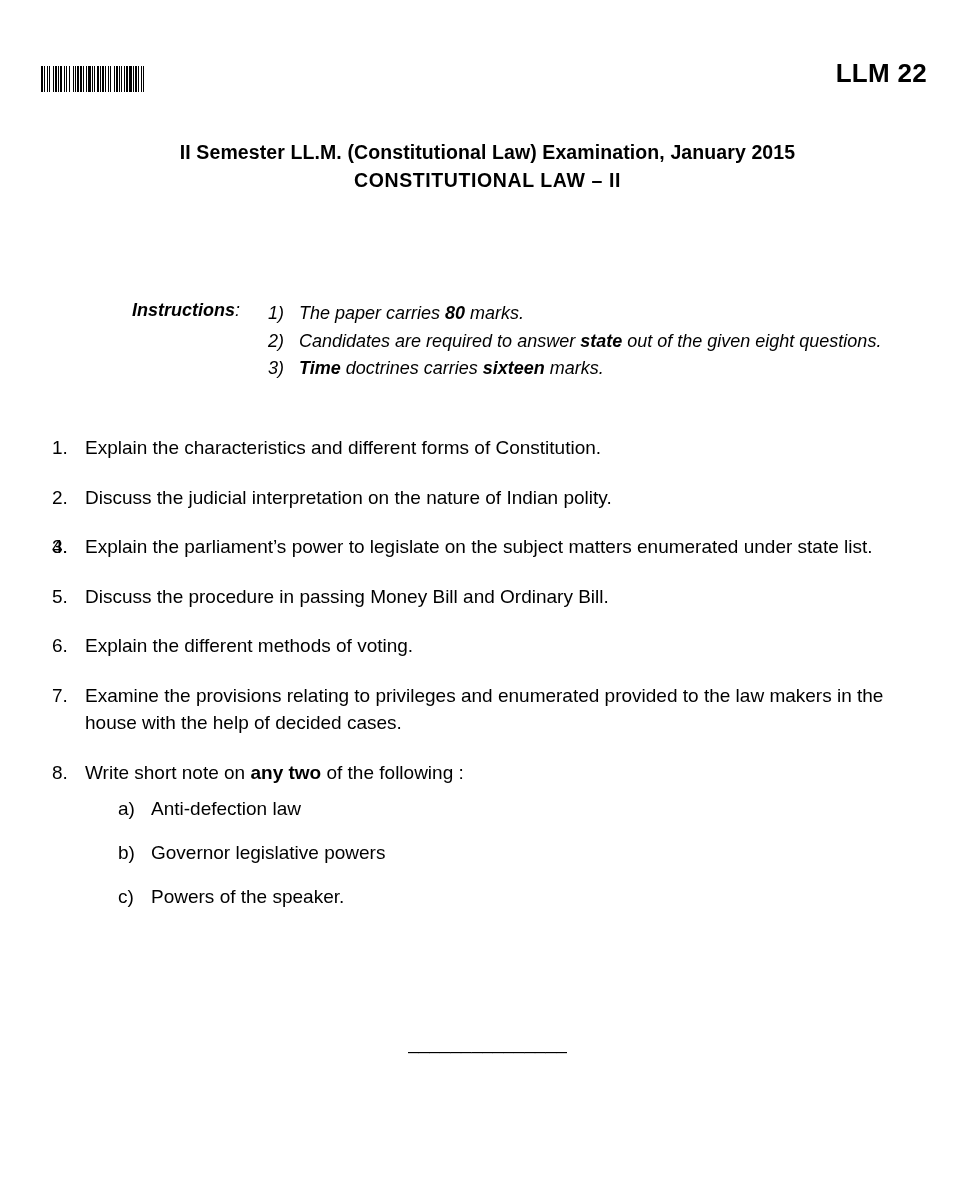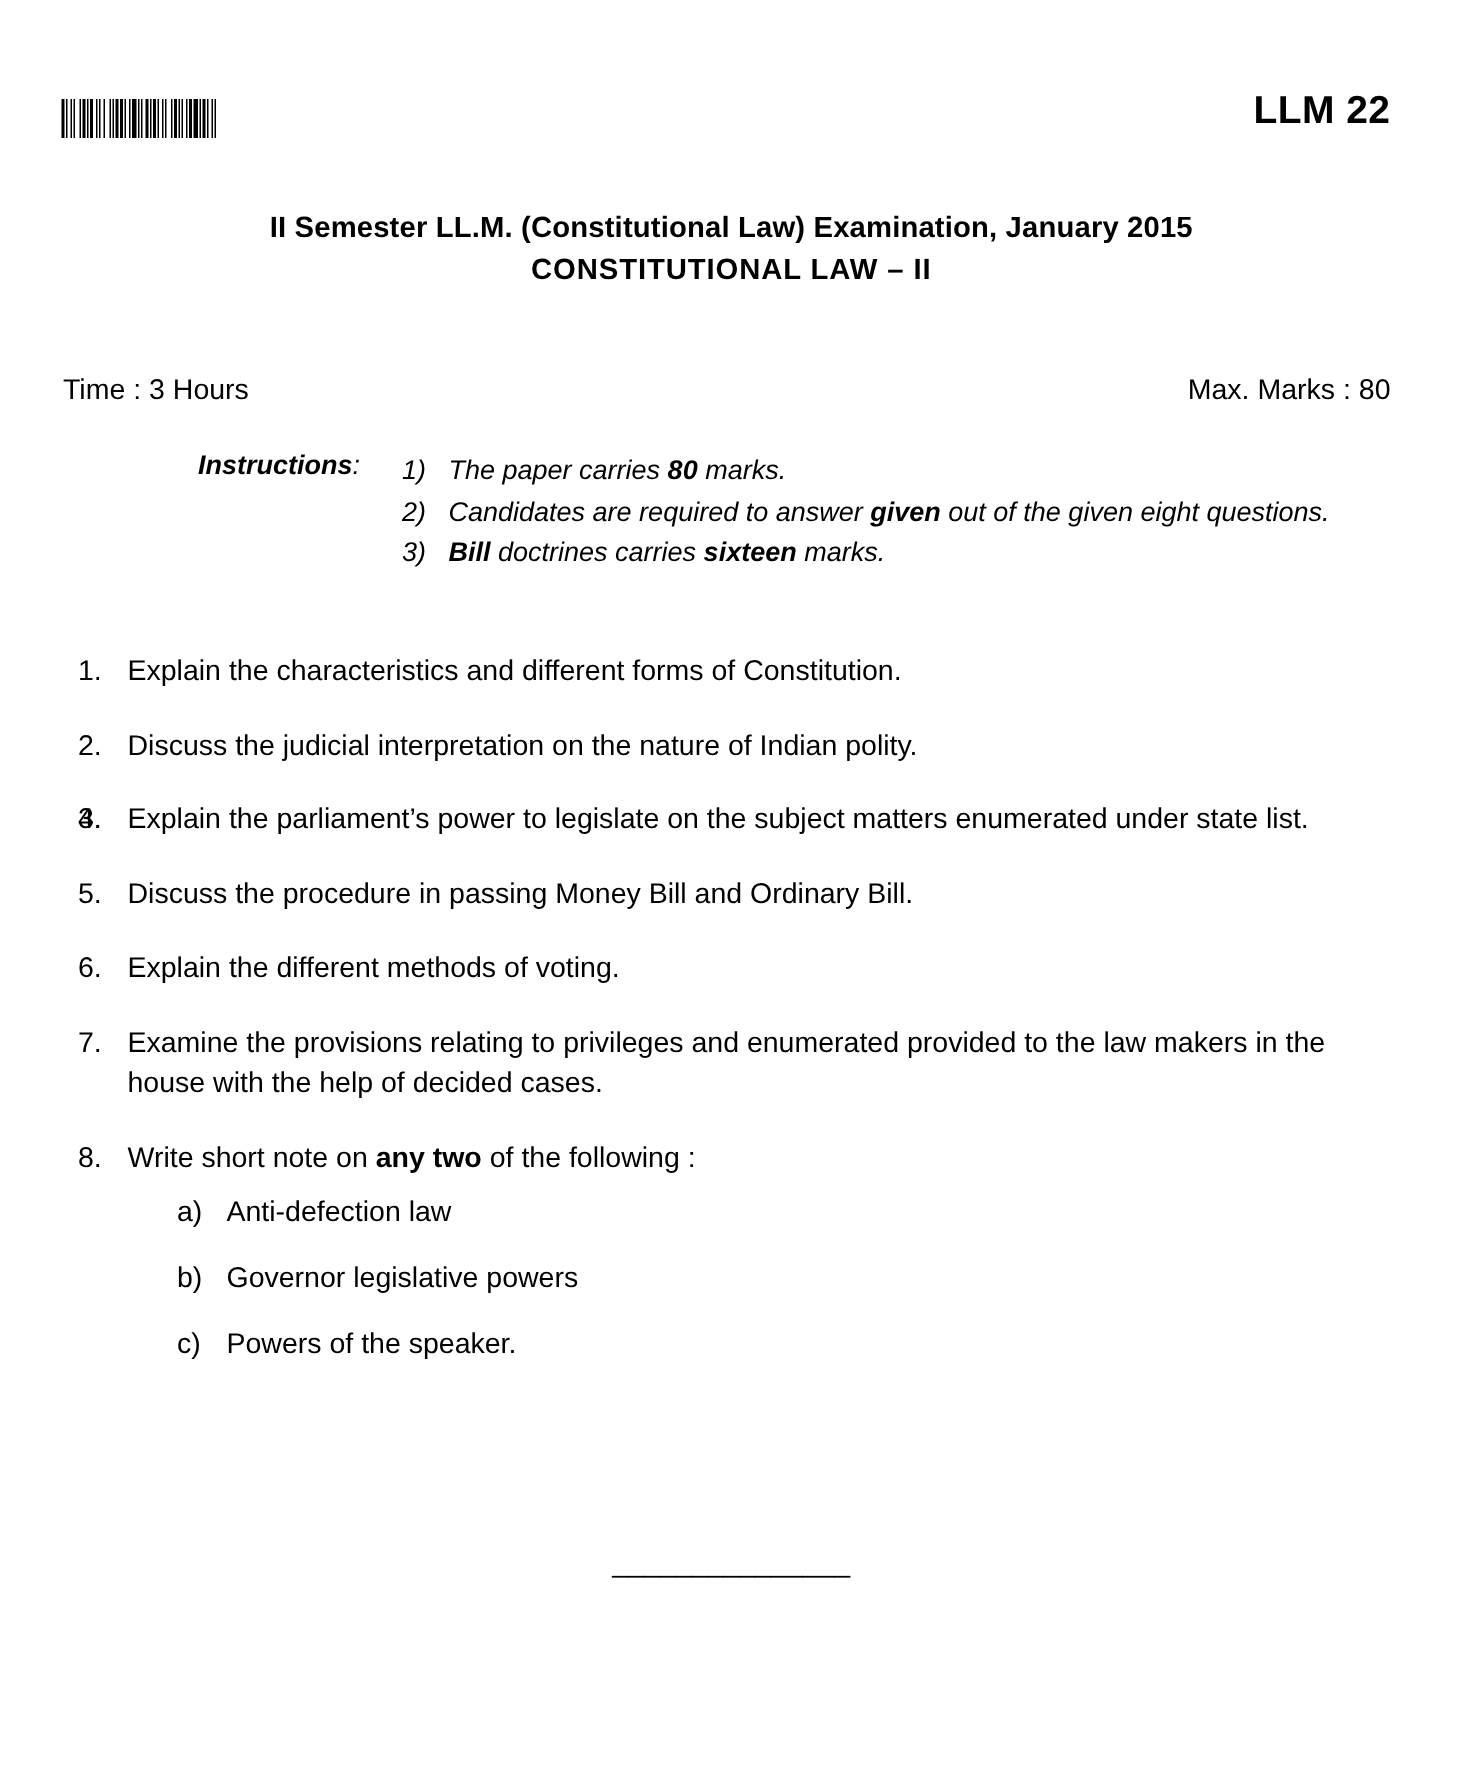--- a/index.html
+++ b/index.html
@@ -279,41 +279,37 @@
         <span style="width:1px;background:transparent;"></span>
       </div>
     <div class="exam-code">LLM 22</div>
   </div>
 
   <div class="title-block">
     <div class="title-line1">II Semester LL.M. (Constitutional Law) Examination, January 2015</div>
     <div class="title-line2">CONSTITUTIONAL LAW – II</div>
   </div>
 
-  <div class="meta-row">
-    <div>Time : 3 Hours</div>
-    <div>Max. Marks : 80</div>
-  </div>
 
   <div class="instructions">
     <div class="instructions-head">
       <b>Instructions</b><span>:</span>
     </div>
     <ul class="instr-list">
       <li class="instr-item">
         <span class="marker">1)</span>
         <span class="txt"><span>The paper carries </span><b>80</b><span> marks.</span></span>
       </li>
       <li class="instr-item justify">
         <span class="marker">2)</span>
-        <span class="txt"><span>Candidates are required to answer </span><b>given</b><span> out of the given eight questions.</span></span>
+        <span class="txt"><span>Candidates are required to answer </span><b>state</b><span> out of the given eight questions.</span></span>
       </li>
       <li class="instr-item">
         <span class="marker">3)</span>
-        <span class="txt"><b>Bill</b><span> doctrines carries </span><b>sixteen</b><span> marks.</span></span>
+        <span class="txt"><b>Time</b><span> doctrines carries </span><b>sixteen</b><span> marks.</span></span>
       </li>
     </ul>
   </div>
 
   <div class="questions">
 
     <div class="q">
       <span class="qnum">1.</span>
       <span>Explain the characteristics and different forms of Constitution.</span>
     </div>

